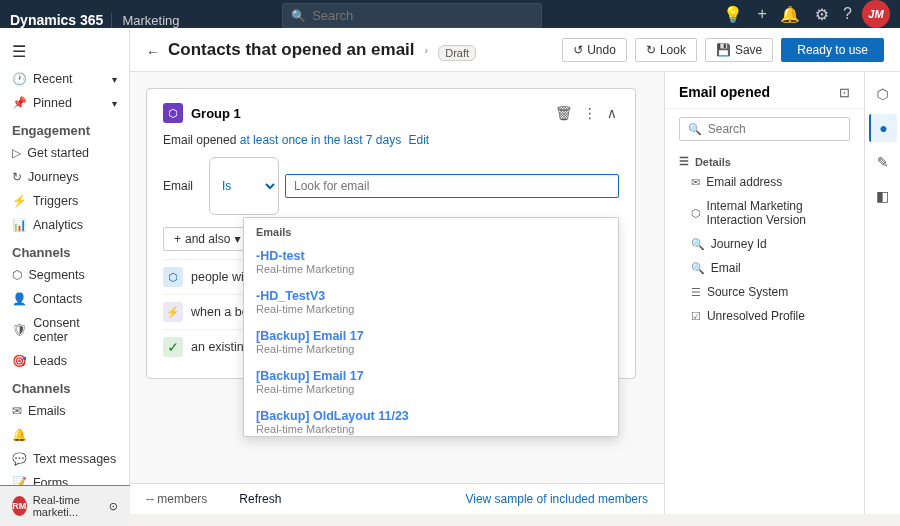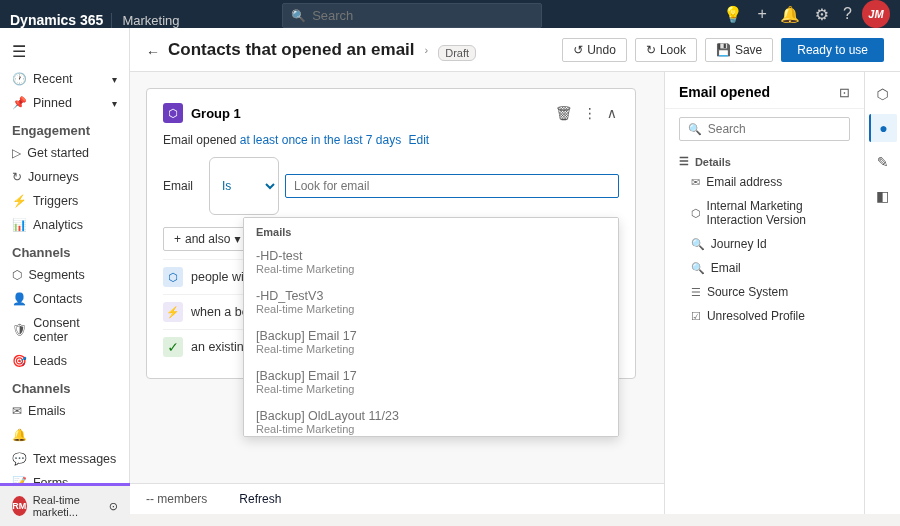--- a/index.html
+++ b/index.html
@@ -292,21 +292,22 @@
       color: #555;
       padding: 8px 12px 4px 12px;
     }
     .dropdown-item {
       padding: 7px 12px;
       cursor: pointer;
       border-bottom: none;
     }
     .dropdown-item-name {
       font-size: 12.5px;
-      color: #737373;
+      color: #3b82f6;
+      font-weight: bold;
     }
     .dropdown-item-sub {
       font-size: 11px;
       color: #888;
     }
 
     
     .and-also-row {
       display: flex;
       align-items: center;
@@ -545,21 +546,21 @@
     </div>
     <div class="sidebar-item">
       <span class="icon">📝</span>
       <span>Forms</span>
     </div>
     <div class="sidebar-item">
       <span class="icon">⋯</span>
       <span>More channels</span>
     </div>
 
-    <div style="position:absolute;bottom:0;left:0;width:130px;background:#f0f0f0;border-top:3px solid #8b5cf6;padding:8px 12px;display:flex;align-items:center;gap:6px;font-size:11px;color:#333;">
+    <div style="position:absolute;bottom:0;left:0;width:130px;background:#f0f0f0;border-top:1px solid #8b5cf6;padding:8px 12px;display:flex;align-items:center;gap:6px;font-size:11px;color:#333;">
       <div style="width:20px;height:20px;background:#d13438;border-radius:50%;display:flex;align-items:center;justify-content:center;color:white;font-size:9px;font-weight:600;">RM</div>
       <span>Real-time marketi...</span>
       <span style="margin-left:auto;">⊙</span>
     </div>
   </div>
 
   <div class="content-area">
 
     <div class="toolbar">
       <span class="toolbar-back">←</span>
@@ -651,20 +652,21 @@
           <div class="list-item-row">
             <div class="list-item-icon icon-green" style="font-size:14px;">✓</div>
             <span>an existing segment</span>
           </div>
         </div>
 
         <div class="canvas-footer">
           <span>-- members</span>
           <span class="footer-refresh">Refresh</span>
           <div class="footer-spacer"></div>
+          <span class="footer-view-link">View sample of included members</span>
         </div>
       </div>
 
       <div class="right-panel">
         <div class="right-panel-header">
           <span class="right-panel-title">Email opened</span>
           <span style="color:#555;cursor:pointer;">⊡</span>
         </div>
         <div class="right-panel-search">
           <span style="color:#888;font-size:11px;">🔍</span>

